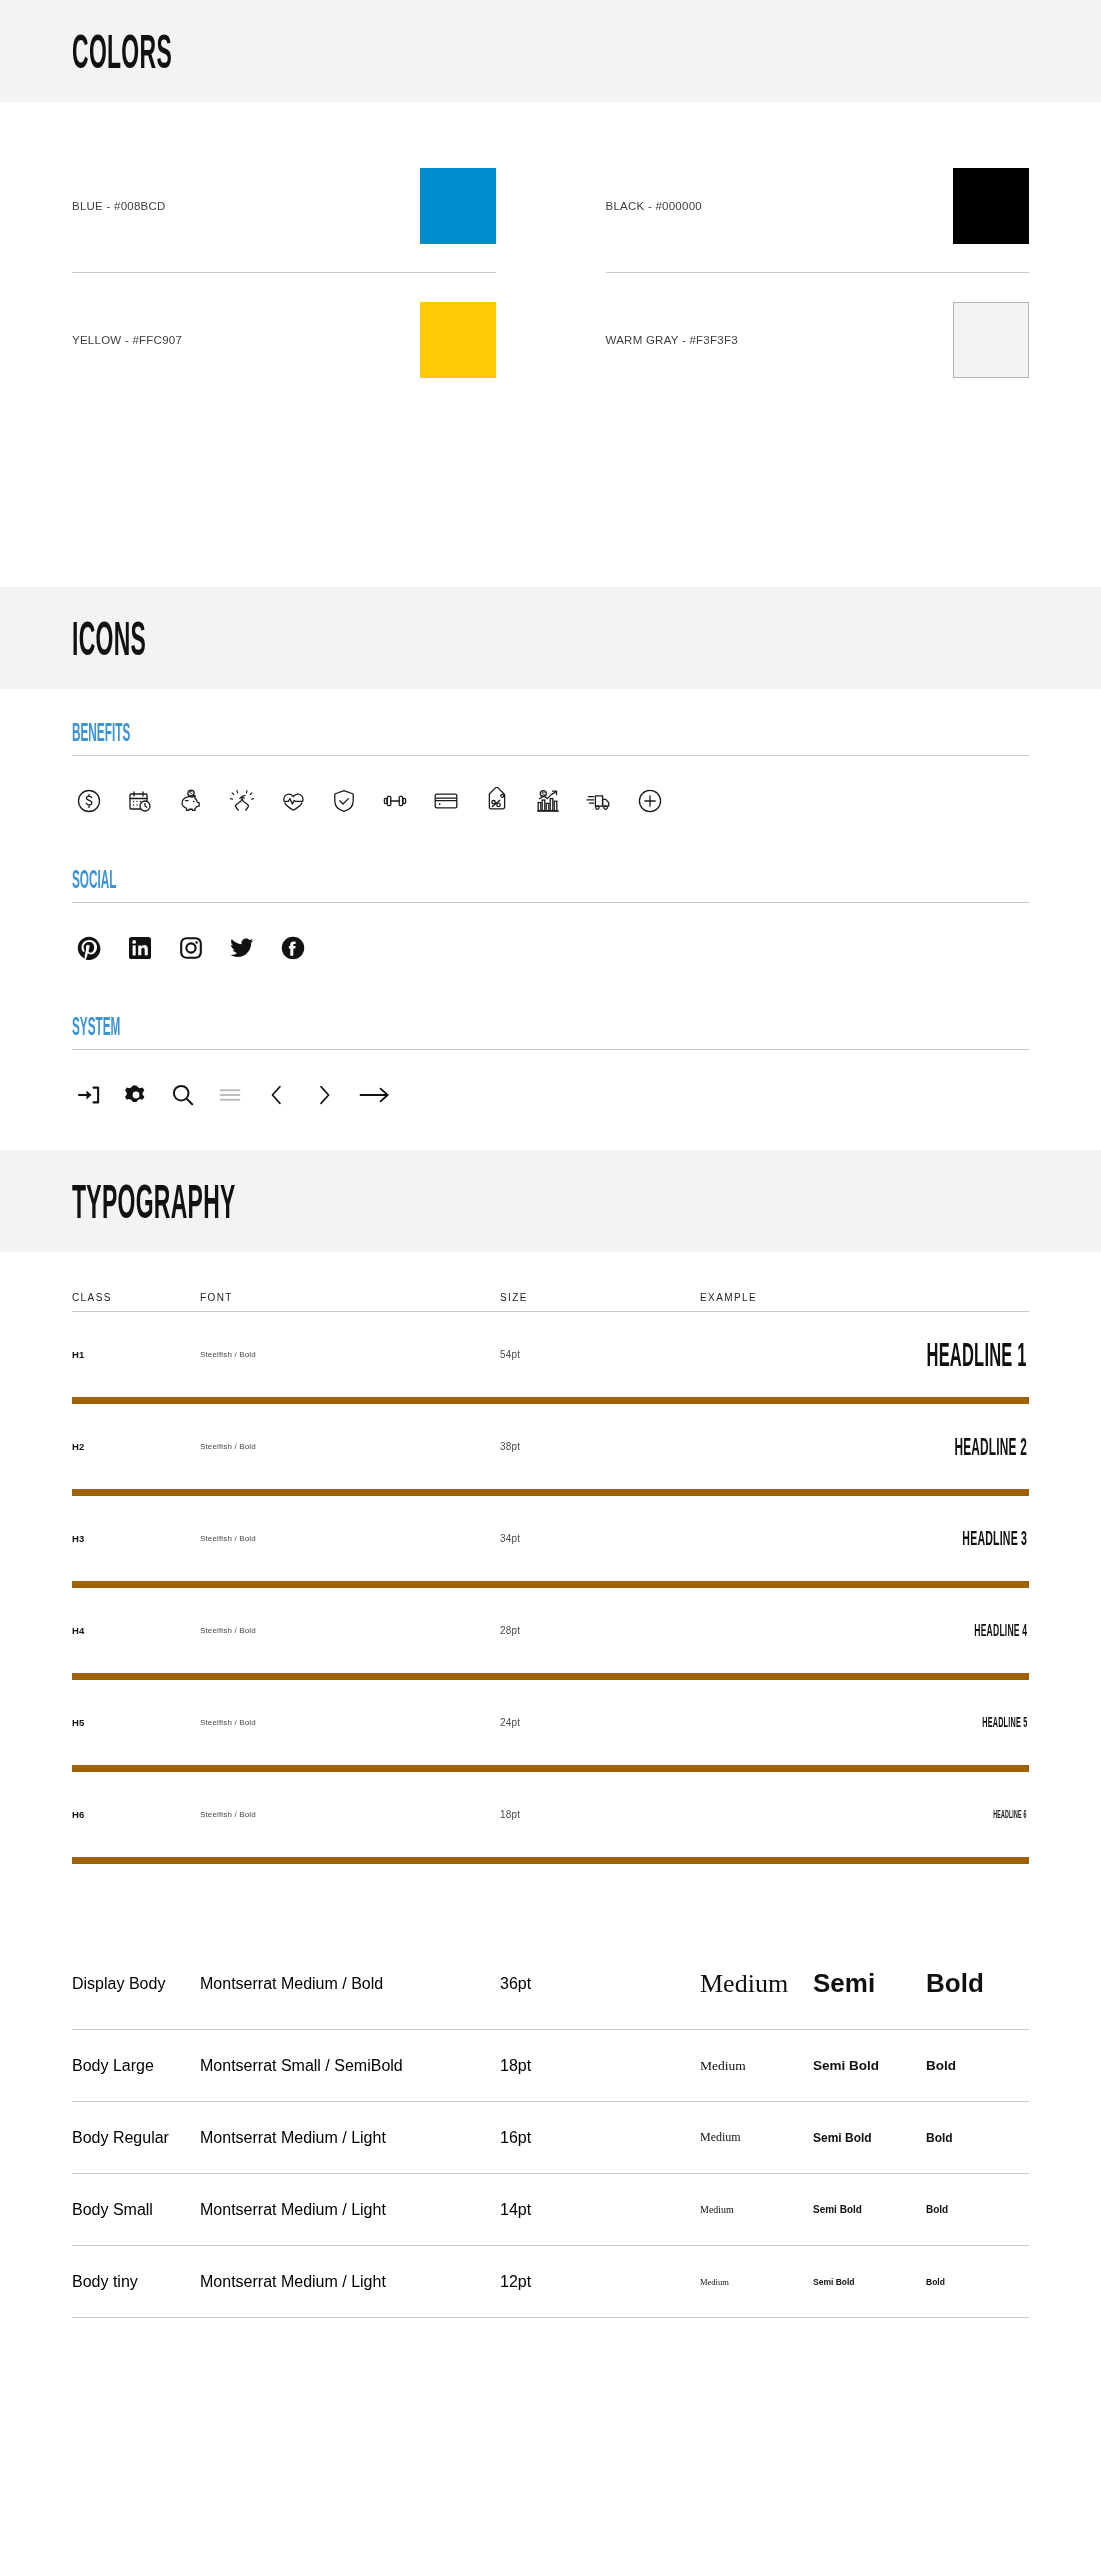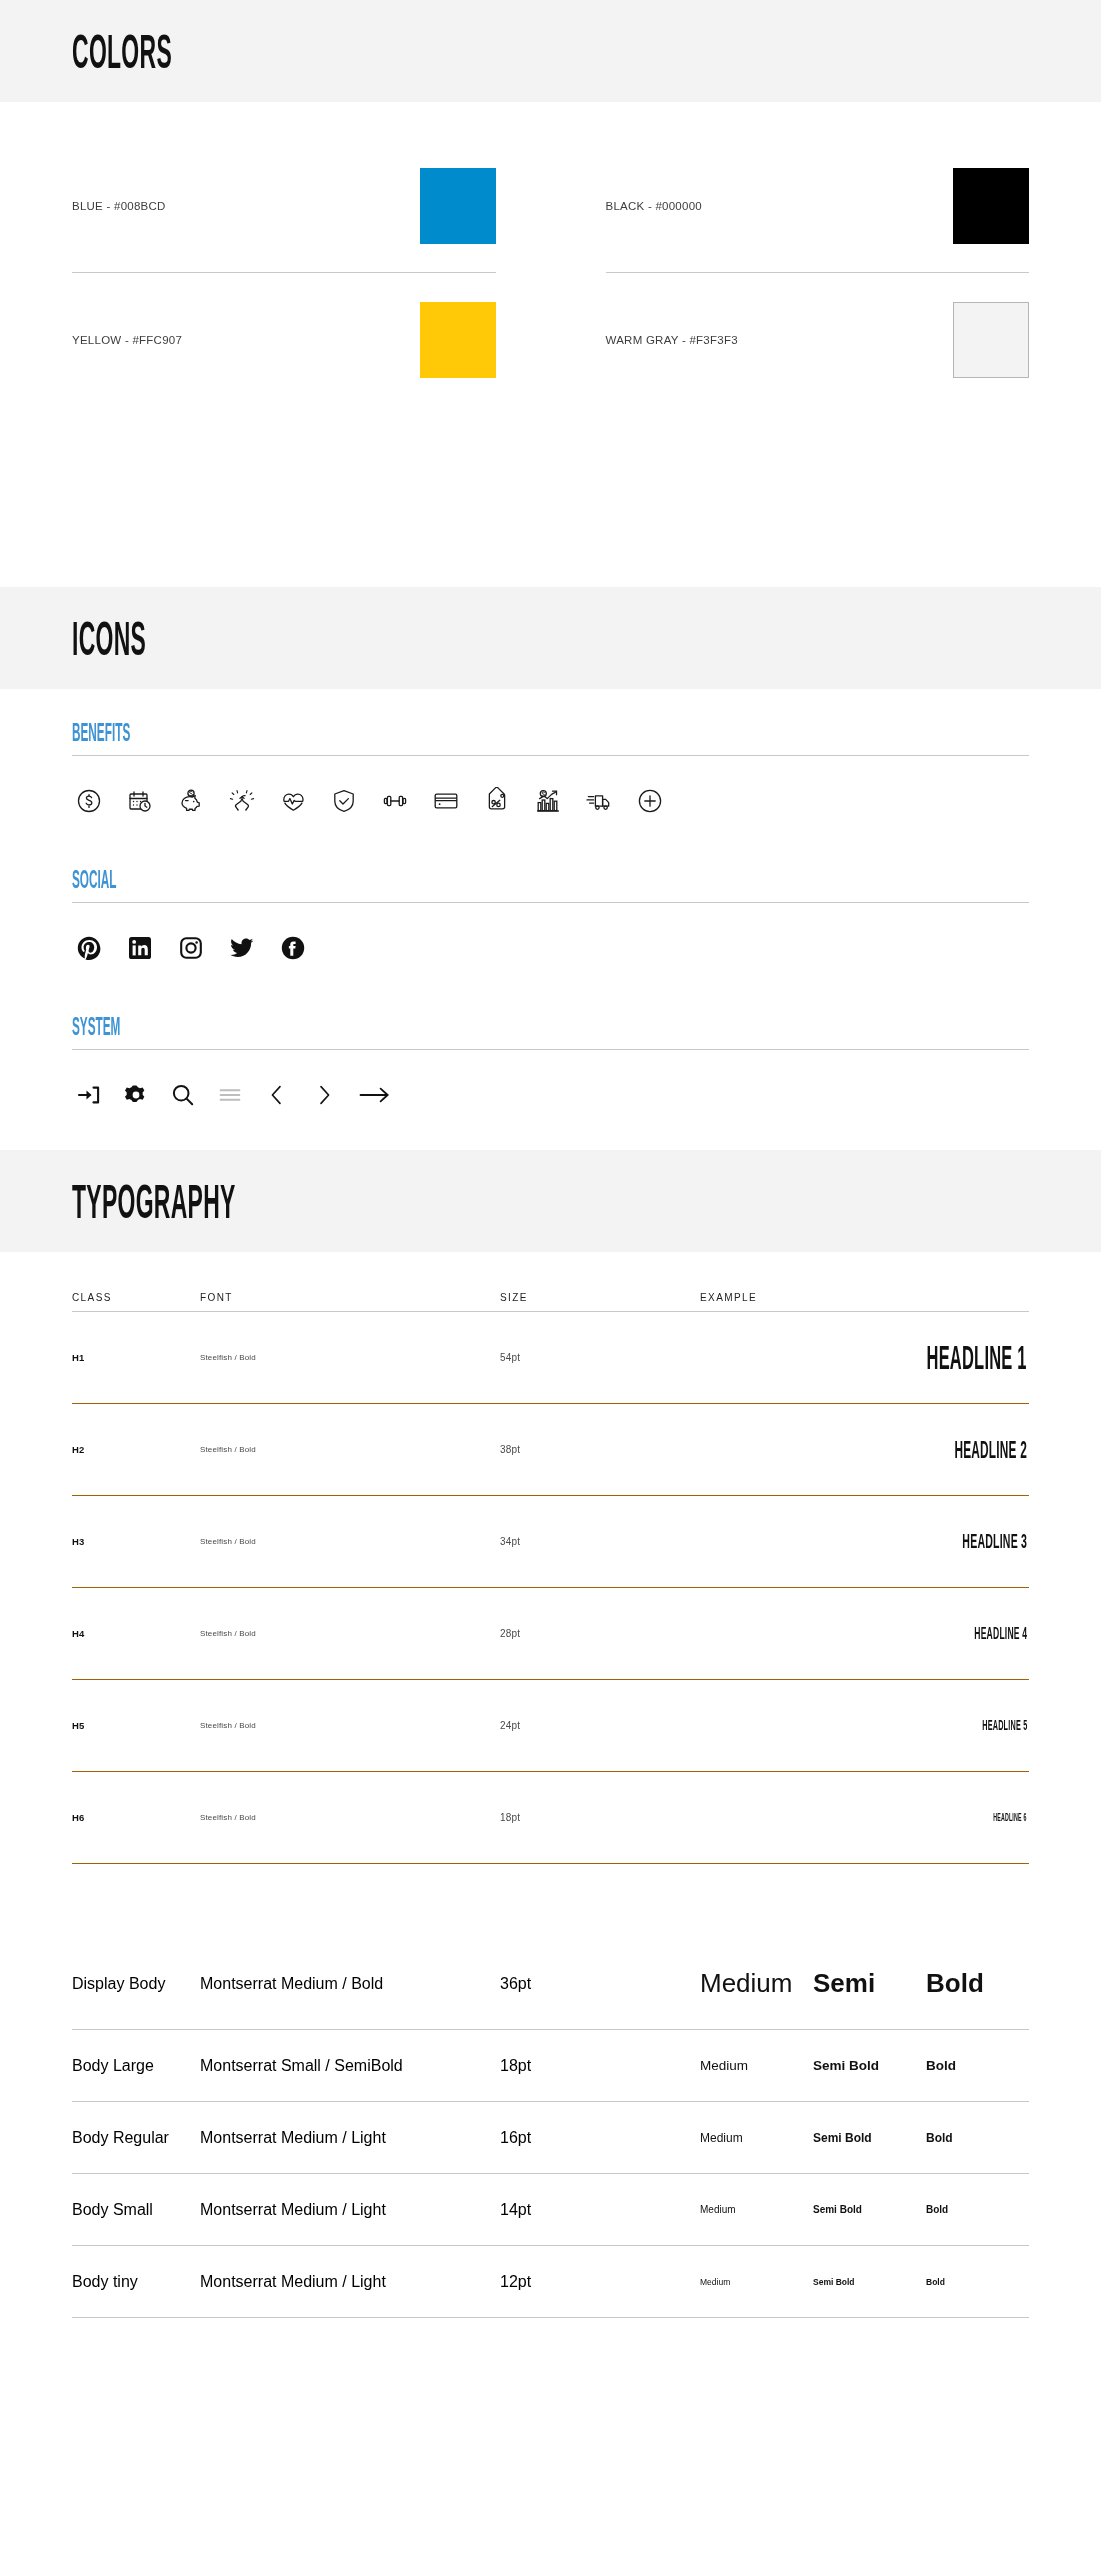--- a/index.html
+++ b/index.html
@@ -114,21 +114,21 @@
     font-size: 10px;
     font-weight: 400;
     letter-spacing: 1.4px;
     color: #222;
     text-transform: uppercase;
   }
   .typo-row {
     display: grid;
     grid-template-columns: 128px 300px 200px 1fr;
     align-items: center;
-    border-bottom: 1px solid #a16207;
+    border-bottom: 7px solid #a16207;
     min-height: 92px;
   }
   .typo-row .cls {
     font-size: 9.5px;
     font-weight: 700;
     color: #111;
     letter-spacing: 0.2px;
   }
   .typo-row .fnt {
     font-size: 8px;
@@ -171,21 +171,21 @@
     align-items: center;
     border-bottom: 1px solid #c9c9c9;
     min-height: 72px;
   }
   .body-row .weights {
     display: grid;
     grid-template-columns: 1fr 1fr 1fr;
     align-items: center;
     column-gap: 10px;
   }
-  .w-med { font-weight: 400; color: #111; }
+  .w-med { font-weight: 400; color: #111; font-family: Liberation Serif, serif; }
   .w-semi { font-weight: 600; color: #111; }
   .w-bold { font-weight: 700; color: #111; }
 
   .body-row.display .weights { font-size: 26px; }
   .body-row.large .weights { font-size: 13.5px; }
   .body-row.regular .weights { font-size: 12px; }
   .body-row.small .weights { font-size: 10px; }
   .body-row.tiny .weights { font-size: 8.5px; }
 
   .body-row.display { min-height: 92px; }

